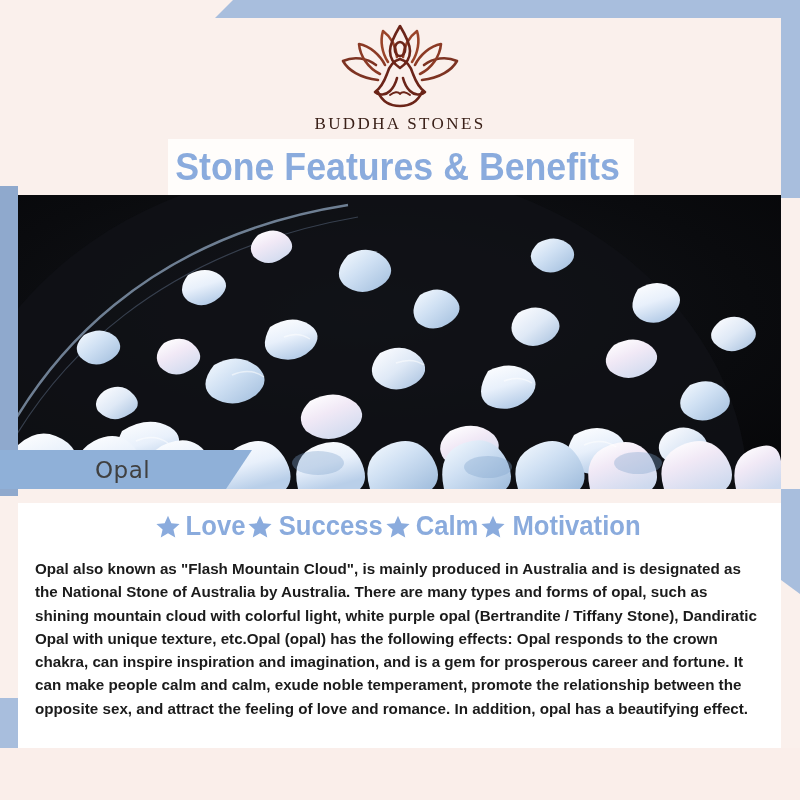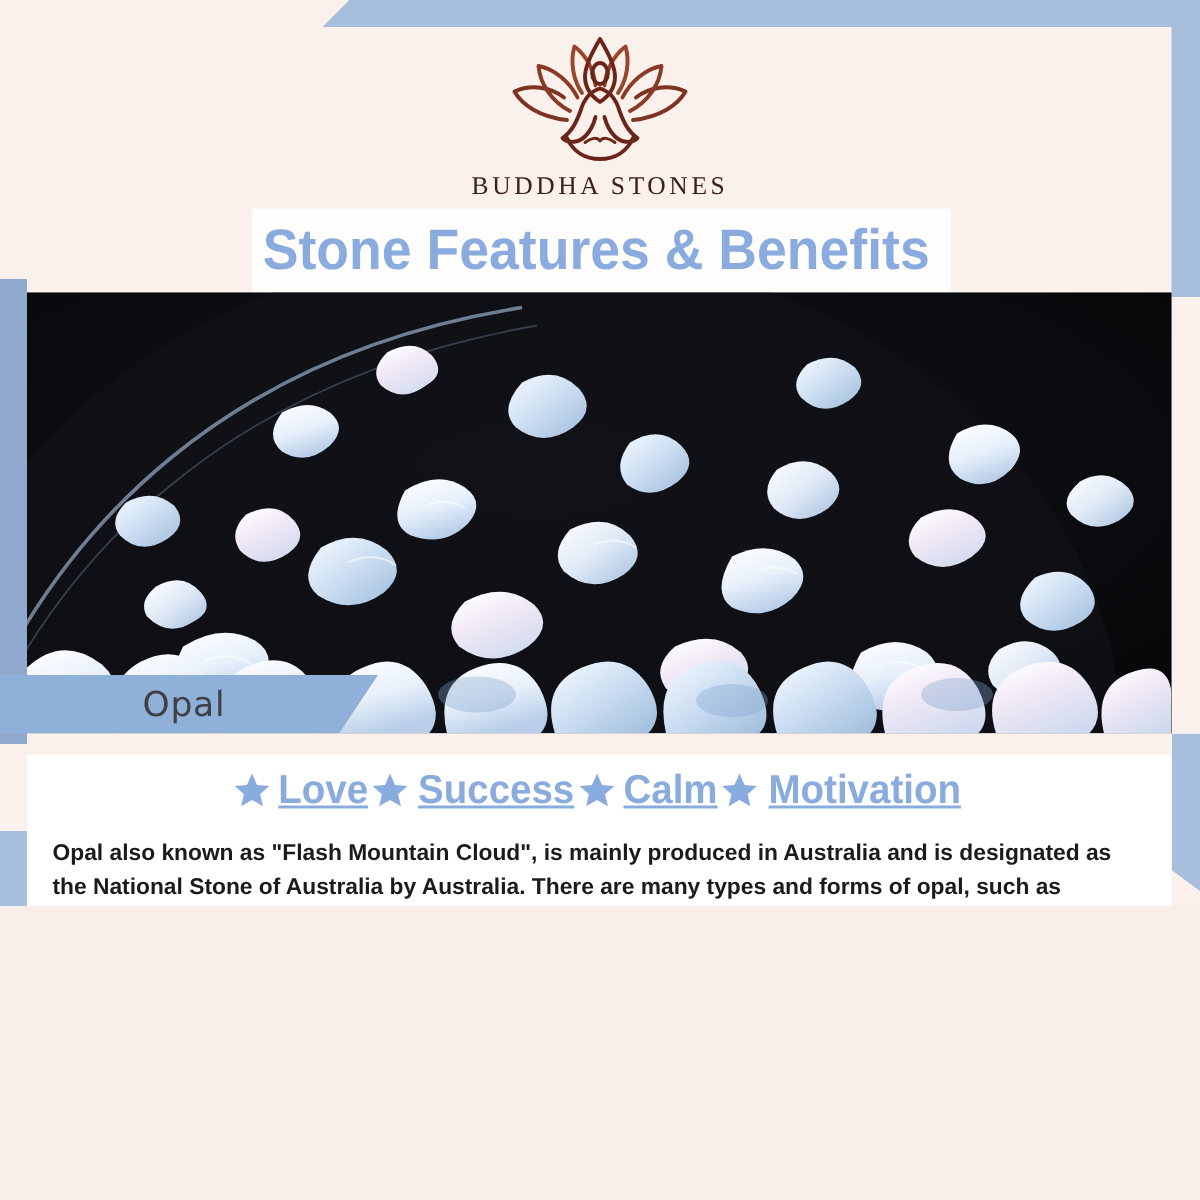--- a/index.html
+++ b/index.html
@@ -1,21 +1,21 @@
 <!DOCTYPE html>
 <html><head>
 <meta charset="utf-8">
 <style>
   html,body{margin:0;padding:0;}
   body{
     width:800px;height:800px;overflow:hidden;
     background:#faeeea;
     font-family:"Liberation Sans", sans-serif;
   }
-  .page{position:relative;width:800px;height:604px;overflow:hidden;background:#faf0ec;}
+  .page{position:relative;width:800px;height:748px;overflow:hidden;background:#faf0ec;}
 
   
   .blue-top{
     position:absolute;left:215px;top:0;width:585px;height:18px;
     background:#a8bedd;
     clip-path:polygon(18px 0,100% 0,100% 100%,0 100%);
   }
   .blue-right-top{
     position:absolute;right:0;top:0;width:19px;height:198px;
     background:#a8bedd;
@@ -84,21 +84,20 @@
     position:absolute;left:18px;top:489px;width:763px;height:271px;
     background:#ffffff;
   }
   .content-tint{
     position:absolute;left:0;top:0;width:100%;height:14px;background:#faf0ec;
   }
   .benefits{
     position:absolute;left:0;top:22px;width:763px;
     display:flex;align-items:center;justify-content:center;
     color:#8aabdd;
-    text-decoration:underline;
   }
   .benefit{display:flex;align-items:center;}
   .benefit .star{
     width:26px;height:26px;flex:0 0 auto;color:#8aabdd;margin-right:3px;
   }
   .benefit .star svg{display:block;width:26px;height:26px;}
   .benefit .blabel{
     font-family:"Liberation Sans Narrow","Liberation Sans",sans-serif;
     font-weight:bold;font-size:27px;color:#8aabdd;white-space:nowrap;
     transform:scaleX(0.95);

